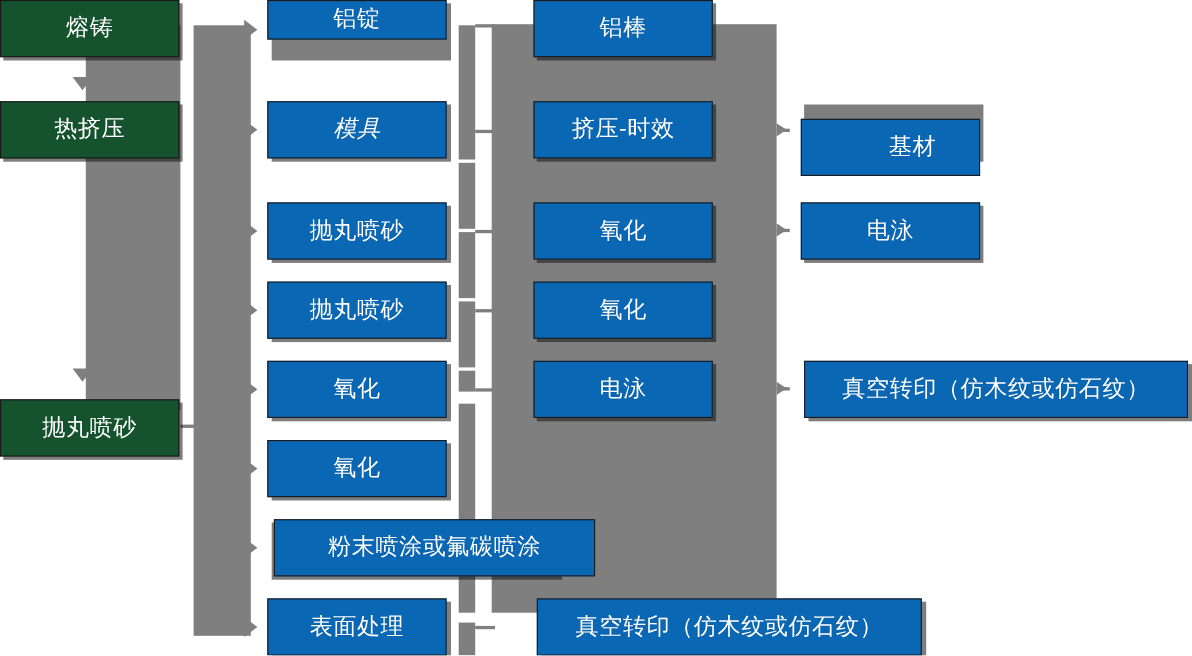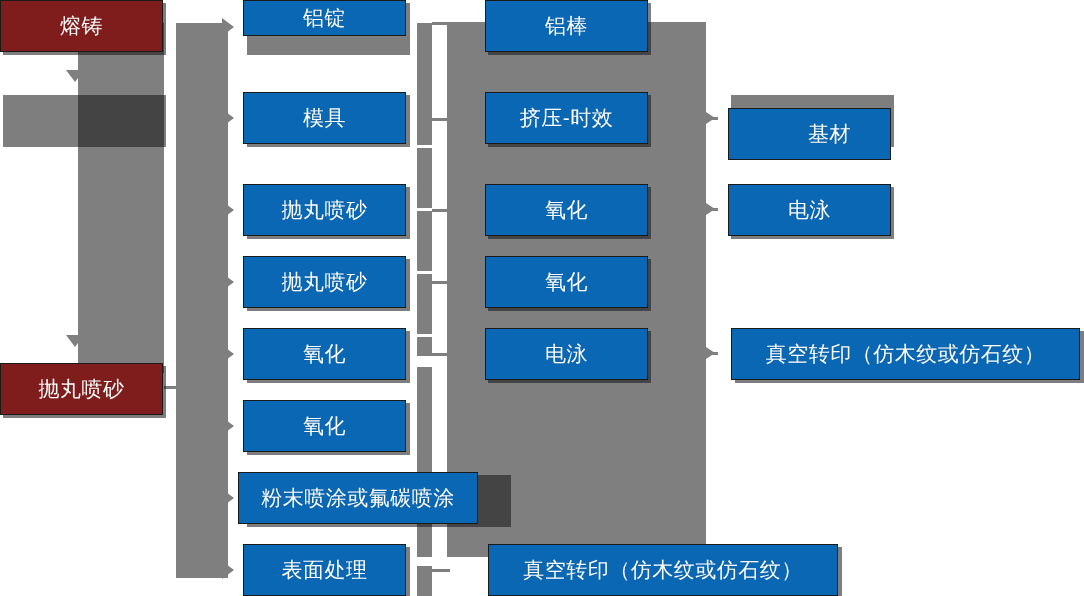--- a/index.html
+++ b/index.html
@@ -71,21 +71,21 @@
     justify-content: center;
     color: #ffffff;
     border: 1px solid #1a1a1a;
     font-size: 21px;
     line-height: 1.1;
     white-space: nowrap;
     letter-spacing: 0.5px;
     text-shadow: 0 0 1px rgba(0,0,0,0.15);
   }
   .box-dark {
-    background: #7f1d1d;
+    background: #14532d;
   }
   .box-light {
     background: #0a67b4;
   }
   .box::after {
     content: "";
     position: absolute;
     left: 3px;
     top: 3px;
     right: -3px;
@@ -143,33 +143,36 @@
   <div class="thin-head" style="left:706px; top:203px;"></div>
   <div class="thin-line" style="left:706px; top:352px; width:12px;"></div>
   <div class="thin-head" style="left:706px; top:347px;"></div>
 
   <div class="shadow" style="left:3px; top:3px; width:163px; height:52px;"></div>
   <div class="box box-dark" style="left:0px; top:0px; width:163px; height:52px;">
     <span>熔铸</span>
   </div>
 
   <div class="shadow" style="left:3px; top:95px; width:163px; height:52px;"></div>
+  <div class="box box-dark" style="left:0px; top:92px; width:163px; height:52px;">
+    <span>热挤压</span>
+  </div>
 
   <div class="shadow" style="left:3px; top:366px; width:163px; height:52px;"></div>
   <div class="box box-dark" style="left:0px; top:363px; width:163px; height:52px;">
     <span>抛丸喷砂</span>
   </div>
 
   <div class="shadow" style="left:247px; top:3px; width:163px; height:52px;"></div>
   <div class="box box-light" style="left:243px; top:0px; width:163px; height:36px;">
     <span>铝锭</span>
   </div>
 
   <div class="shadow" style="left:247px; top:95px; width:163px; height:52px;"></div>
-  <div class="box box-light" style="left:243px; top:92px; width:163px; height:52px;">
+  <div class="box box-light" style="left:243px; top:92px; width:163px; height:52px;font-style:italic;">
     <span>模具</span>
   </div>
 
   <div class="shadow" style="left:247px; top:187px; width:163px; height:52px;"></div>
   <div class="box box-light" style="left:243px; top:184px; width:163px; height:52px;">
     <span>抛丸喷砂</span>
   </div>
 
   <div class="shadow" style="left:247px; top:259px; width:163px; height:52px;"></div>
   <div class="box box-light" style="left:243px; top:256px; width:163px; height:52px;">
@@ -180,21 +183,21 @@
   <div class="box box-light" style="left:243px; top:328px; width:163px; height:52px;">
     <span>氧化</span>
   </div>
 
   <div class="shadow" style="left:247px; top:403px; width:163px; height:52px;"></div>
   <div class="box box-light" style="left:243px; top:400px; width:163px; height:52px;">
     <span>氧化</span>
   </div>
 
   <div class="shadow" style="left:247px; top:475px; width:264px; height:52px;"></div>
-  <div class="box box-light" style="left:238px; top:472px; width:240px; height:52px;">
+  <div class="box box-light" style="left:249px; top:472px; width:292px; height:52px;">
     <span>粉末喷涂或氟碳喷涂</span>
   </div>
 
   <div class="shadow" style="left:247px; top:547px; width:163px; height:52px;"></div>
   <div class="box box-light" style="left:243px; top:544px; width:163px; height:52px;">
     <span>表面处理</span>
   </div>
 
   <div class="shadow" style="left:488px; top:3px; width:163px; height:52px;"></div>
   <div class="box box-light" style="left:485px; top:0px; width:163px; height:52px;">

